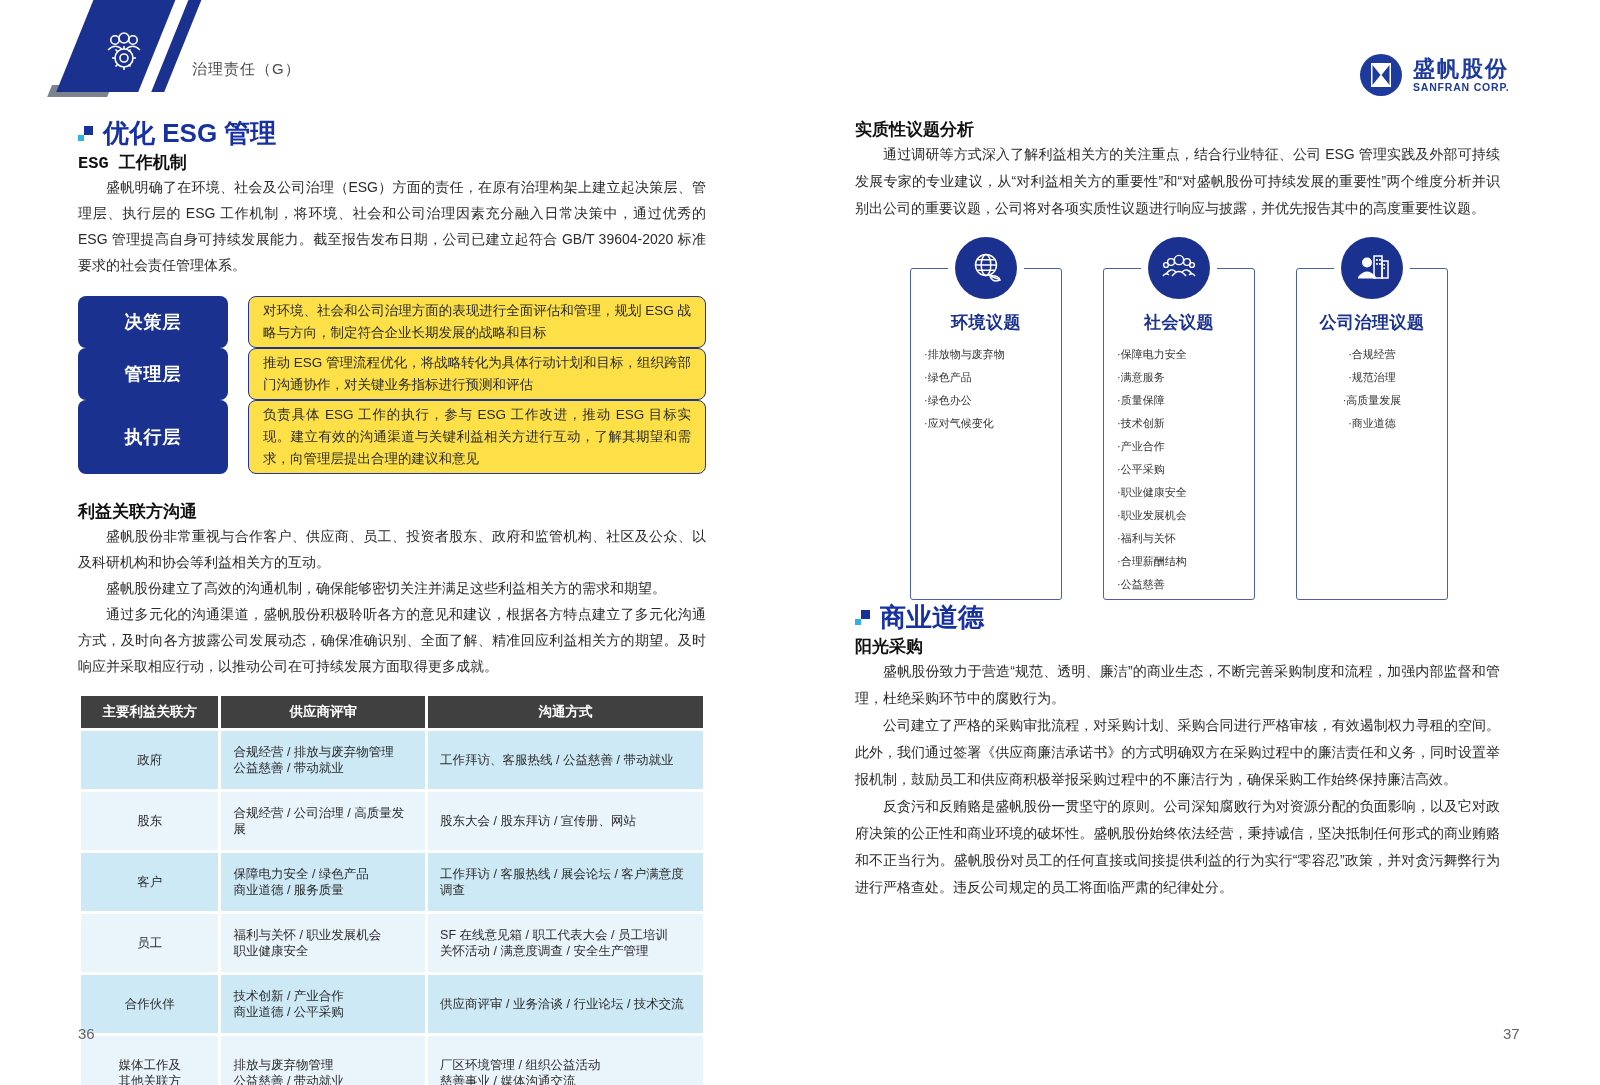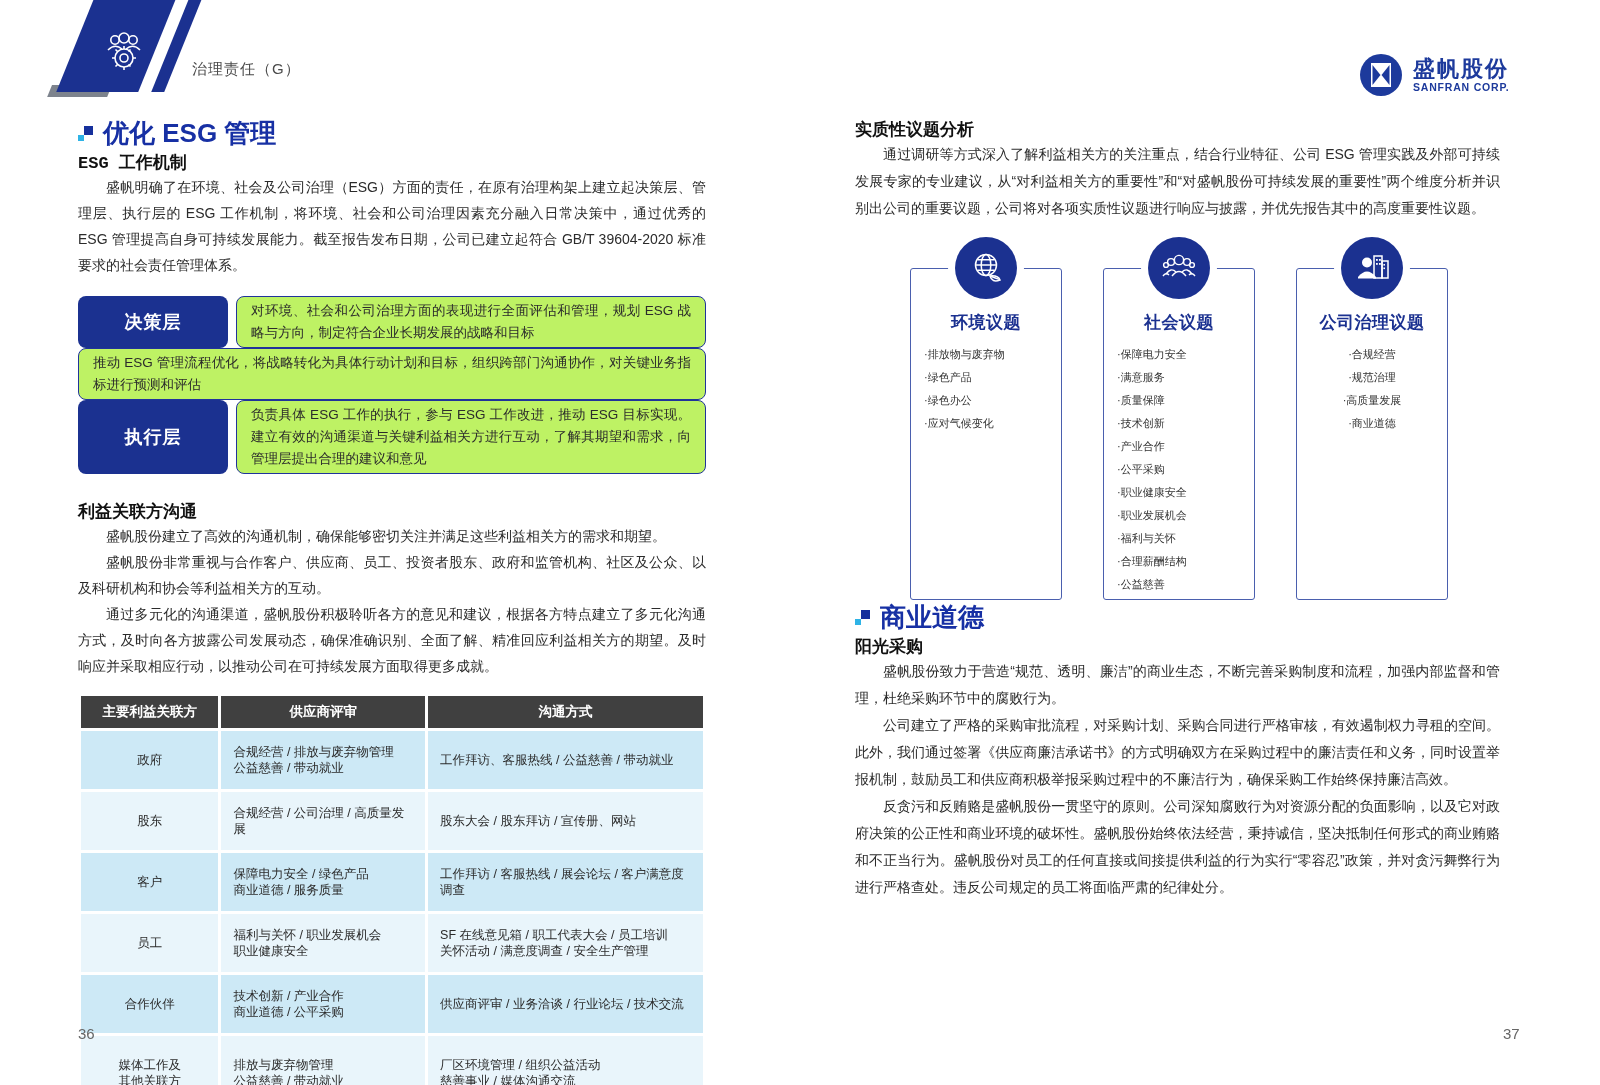--- a/index.html
+++ b/index.html
@@ -36,22 +36,22 @@
 
   h2.sec{margin:0;font-size:17px;font-weight:bold;color:#111111;font-family:Liberation Mono, monospace;}
   p.body{margin:0;font-size:14px;line-height:26px;text-align:justify;color:#2b2b2b;text-indent:2em;}
   .page-right p.body{line-height:27px;}
 
   
   .layers{margin-top:18px;display:flex;flex-direction:column;}
   .layer-row{display:flex;gap:8px;align-items:stretch;}
   .layer-label{flex:0 0 150px;background:#1b3190;color:#ffffff;font-size:18px;font-weight:bold;
     border-radius:8px;display:flex;align-items:center;justify-content:center;letter-spacing:1px;}
-  .layer-desc{flex:1;border:1.5px solid #20339b;border-radius:8px;background:#bef264;
-    padding:3px 14px;font-size:13.5px;line-height:22px;color:#2b2b2b;display:flex;align-items:center;text-align:justify;}
+  .layer-desc{flex:1;border:1.5px solid #20339b;border-radius:8px;background:#fde047;
+    padding:3px 14px;font-size:13.5px;line-height:22px;color:#2b2b2b;display:flex;align-items:center;text-align:justify;margin-left:12px;}
 
   
   table.stk{margin-top:14px;width:100%;border-collapse:separate;border-spacing:3px;table-layout:fixed;}
   table.stk col.c1{width:137px;} table.stk col.c2{width:203px;} table.stk col.c3{width:274px;}
   table.stk th{background:#404040;color:#ffffff;font-size:13.5px;font-weight:bold;
     padding:7px 4px;text-align:center;}
   table.stk td{font-size:12.5px;line-height:16px;padding:3px 12px;color:#2b2b2b;
     white-space:pre-line;vertical-align:middle;}
   table.stk td.c1{text-align:center;padding:21px 4px;}
   table.stk tr.odd td{background:#cde9f6;}
@@ -120,31 +120,32 @@
 
     <h2 class="sec" style="">ESG 工作机制</h2>
     <p class="body pgap-s">盛帆明确了在环境、社会及公司治理（ESG）方面的责任，在原有治理构架上建立起决策层、管理层、执行层的 ESG 工作机制，将环境、社会和公司治理因素充分融入日常决策中，通过优秀的 ESG 管理提高自身可持续发展能力。截至报告发布日期，公司已建立起符合 GB/T 39604-2020 标准要求的社会责任管理体系。</p>
 
     <div class="layers">
       <div class="layer-row">
         <div class="layer-label">决策层</div>
         <div class="layer-desc">对环境、社会和公司治理方面的表现进行全面评估和管理，规划 ESG 战略与方向，制定符合企业长期发展的战略和目标</div>
       </div>
       <div class="layer-row">
+        <div class="layer-label">管理层</div>
         <div class="layer-desc">推动 ESG 管理流程优化，将战略转化为具体行动计划和目标，组织跨部门沟通协作，对关键业务指标进行预测和评估</div>
       </div>
       <div class="layer-row">
         <div class="layer-label">执行层</div>
         <div class="layer-desc">负责具体 ESG 工作的执行，参与 ESG 工作改进，推动 ESG 目标实现。建立有效的沟通渠道与关键利益相关方进行互动，了解其期望和需求，向管理层提出合理的建议和意见</div>
       </div>
     </div>
 
     <h2 class="sec" style="margin-top:26px;">利益关联方沟通</h2>
+    <p class="body pgap-s">盛帆股份非常重视与合作客户、供应商、员工、投资者股东、政府和监管机构、社区及公众、以及科研机构和协会等利益相关方的互动。</p>
     <p class="body pgap-m">盛帆股份建立了高效的沟通机制，确保能够密切关注并满足这些利益相关方的需求和期望。</p>
-    <p class="body pgap-s">盛帆股份非常重视与合作客户、供应商、员工、投资者股东、政府和监管机构、社区及公众、以及科研机构和协会等利益相关方的互动。</p>
     <p class="body pgap-m">通过多元化的沟通渠道，盛帆股份积极聆听各方的意见和建议，根据各方特点建立了多元化沟通方式，及时向各方披露公司发展动态，确保准确识别、全面了解、精准回应利益相关方的期望。及时响应并采取相应行动，以推动公司在可持续发展方面取得更多成就。</p>
 
     <table class="stk">
       <colgroup>
           <col class="c1">
           <col class="c2">
           <col class="c3">
         </colgroup>
       <thead>
         <tr>

